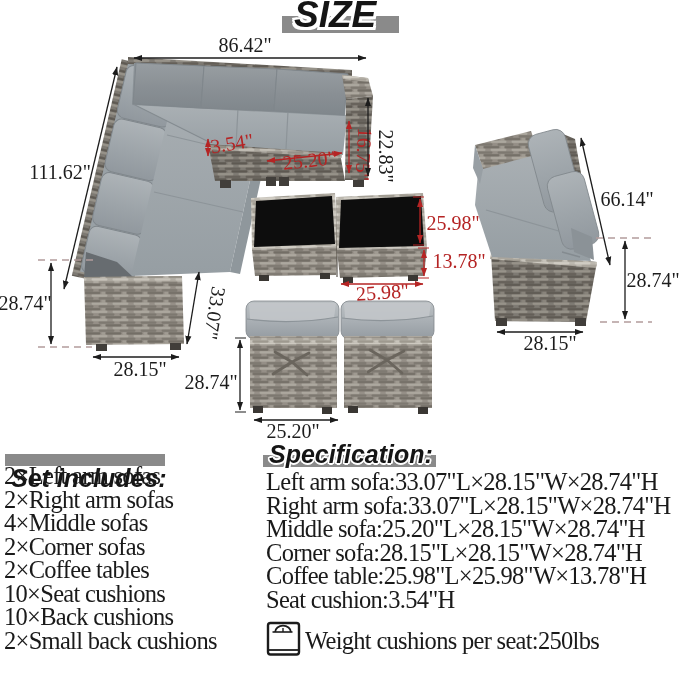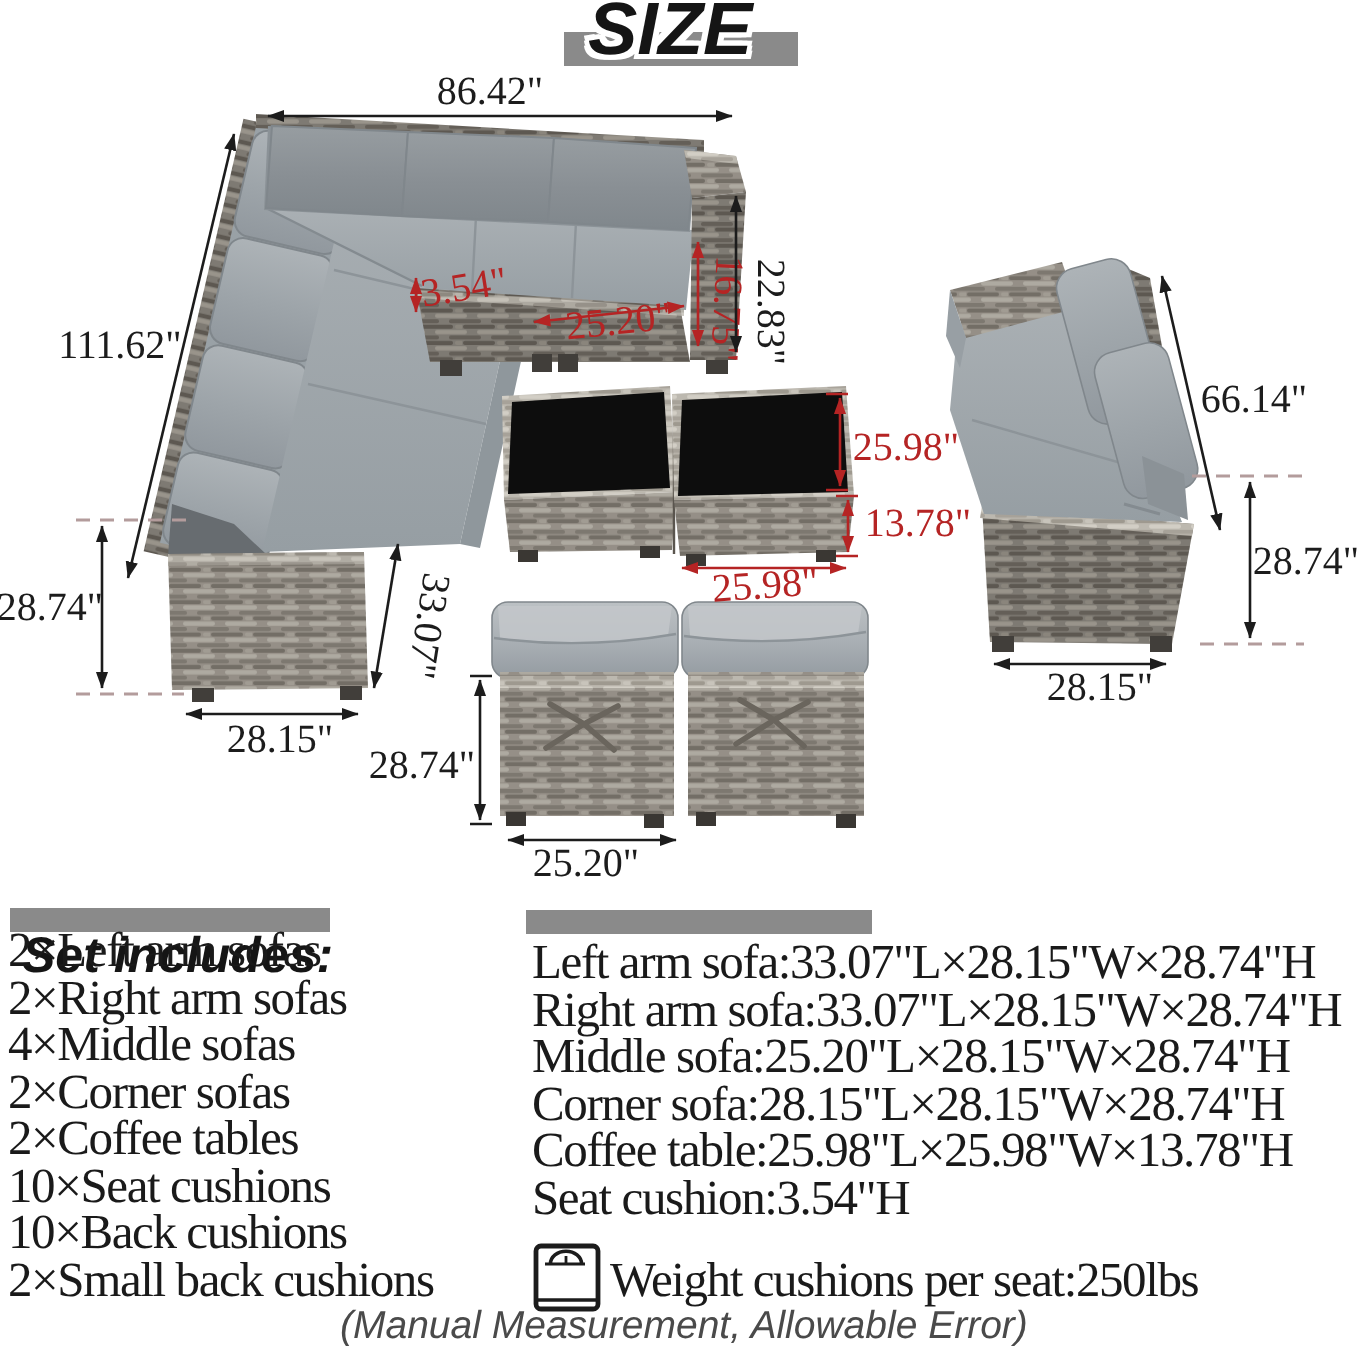--- a/index.html
+++ b/index.html
@@ -290,19 +290,19 @@
 <div class="abs head2" style="left:294px;top:-6px;font-size:37px">SIZE</div>
 
 <div class="abs bar" style="left:5px;top:454px;width:160px;height:12px"></div>
 
 <div class="abs head" style="left:11px;top:464px">Set includes:</div>
 
 <div class="abs li" style="left:4px;top:464px">2×Left arm sofas<br>2×Right arm sofas<br>4×Middle sofas<br>2×Corner sofas<br>2×Coffee tables<br>10×Seat cushions<br>10×Back cushions<br>2×Small back cushions</div>
 
 <div class="abs bar" style="left:263px;top:455px;width:173px;height:12px"></div>
 
+<div class="abs head" style="left:269px;top:440px">Specification:</div>
 
 <div class="abs li" style="left:266px;top:470px">Left arm sofa:33.07"L×28.15"W×28.74"H<br>Right arm sofa:33.07"L×28.15"W×28.74"H<br>Middle sofa:25.20"L×28.15"W×28.74"H<br>Corner sofa:28.15"L×28.15"W×28.74"H<br>Coffee table:25.98"L×25.98"W×13.78"H<br>Seat cushion:3.54"H</div>
 
 <div class="abs li" style="left:305px;top:629px">Weight cushions per seat:250lbs</div>
 
-<div class="abs" style="left:170px;top:652px;font-family:'Liberation Sans',sans-serif;font-style:italic;font-size:19.5px;color:#4a4a4a;white-space:nowrap">(Manual Measurement, Allowable Error)</div>
 </div>
 
 </body></html>

